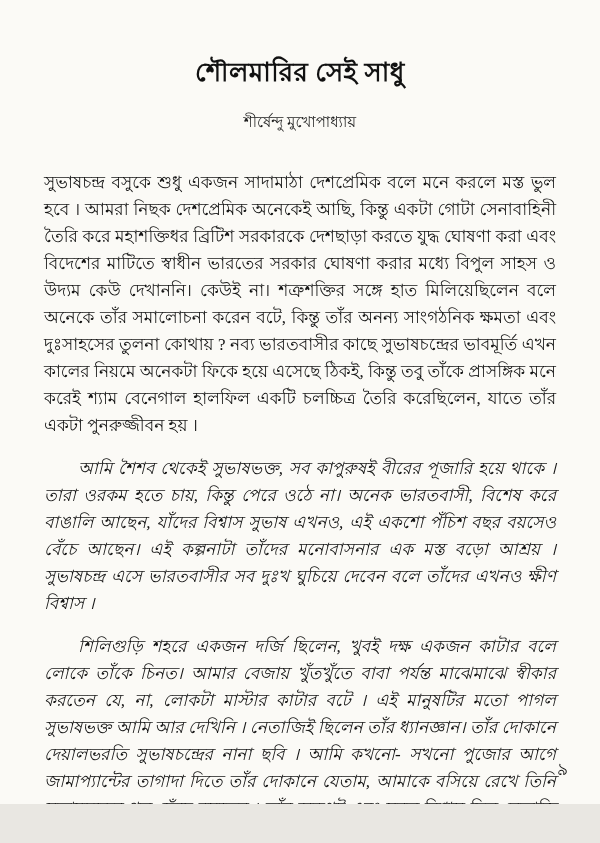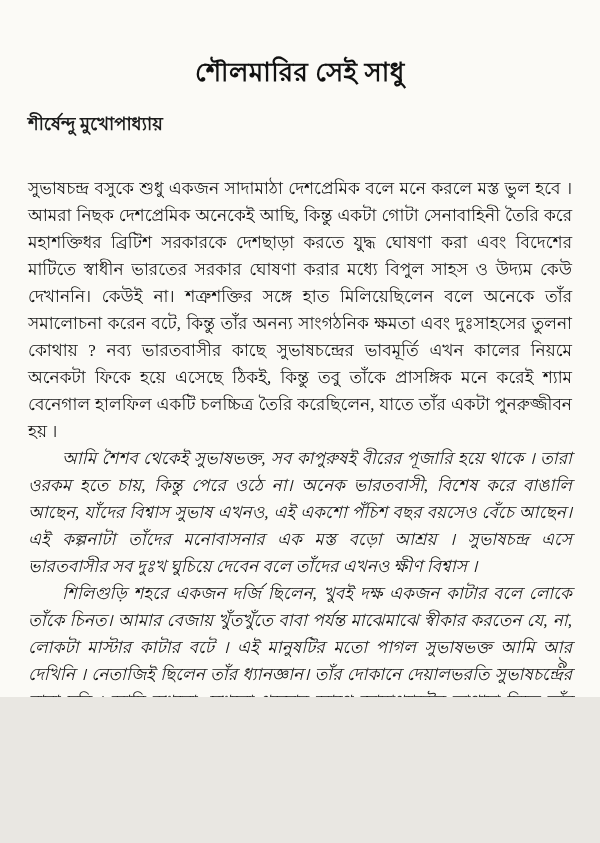--- a/index.html
+++ b/index.html
@@ -4,52 +4,52 @@
 <style>
   html, body {
     margin: 0;
     padding: 0;
     background: #e9e7e2;
     font-family: "Liberation Serif", "DejaVu Serif", serif;
   }
   .page {
     position: relative;
     width: 600px;
-    height: 697px;
+    height: 804px;
     margin: 0 auto;
     background: #fbfaf6;
     color: #151515;
     box-sizing: border-box;
     padding: 52px 28px 40px 28px;
     overflow: hidden;
   }
   .title {
     margin: 0;
     text-align: center;
     font-size: 26px;
     font-weight: 700;
     letter-spacing: 0.5px;
     color: #111;
   }
   .author {
     margin: 14px 0 0 0;
-    text-align: left;
-    font-size: 18px;
-    font-weight: 700;
+    text-align: center;
+    font-size: 15px;
+    font-weight: 400;
     color: #1c1c1c;
   }
   .body-text {
     margin-top: 34px;
     font-size: 17px;
     line-height: 27px;
     text-align: justify;
     color: #141414;
   }
   .body-text p {
-    margin: 0;
+    margin: 16px;
   }
   .body-text p.indent {
     text-indent: 34px;
     font-style: italic;
   }
   .page-number {
     position: absolute;
     right: 32px;
     bottom: 20px;
     font-size: 17px;

